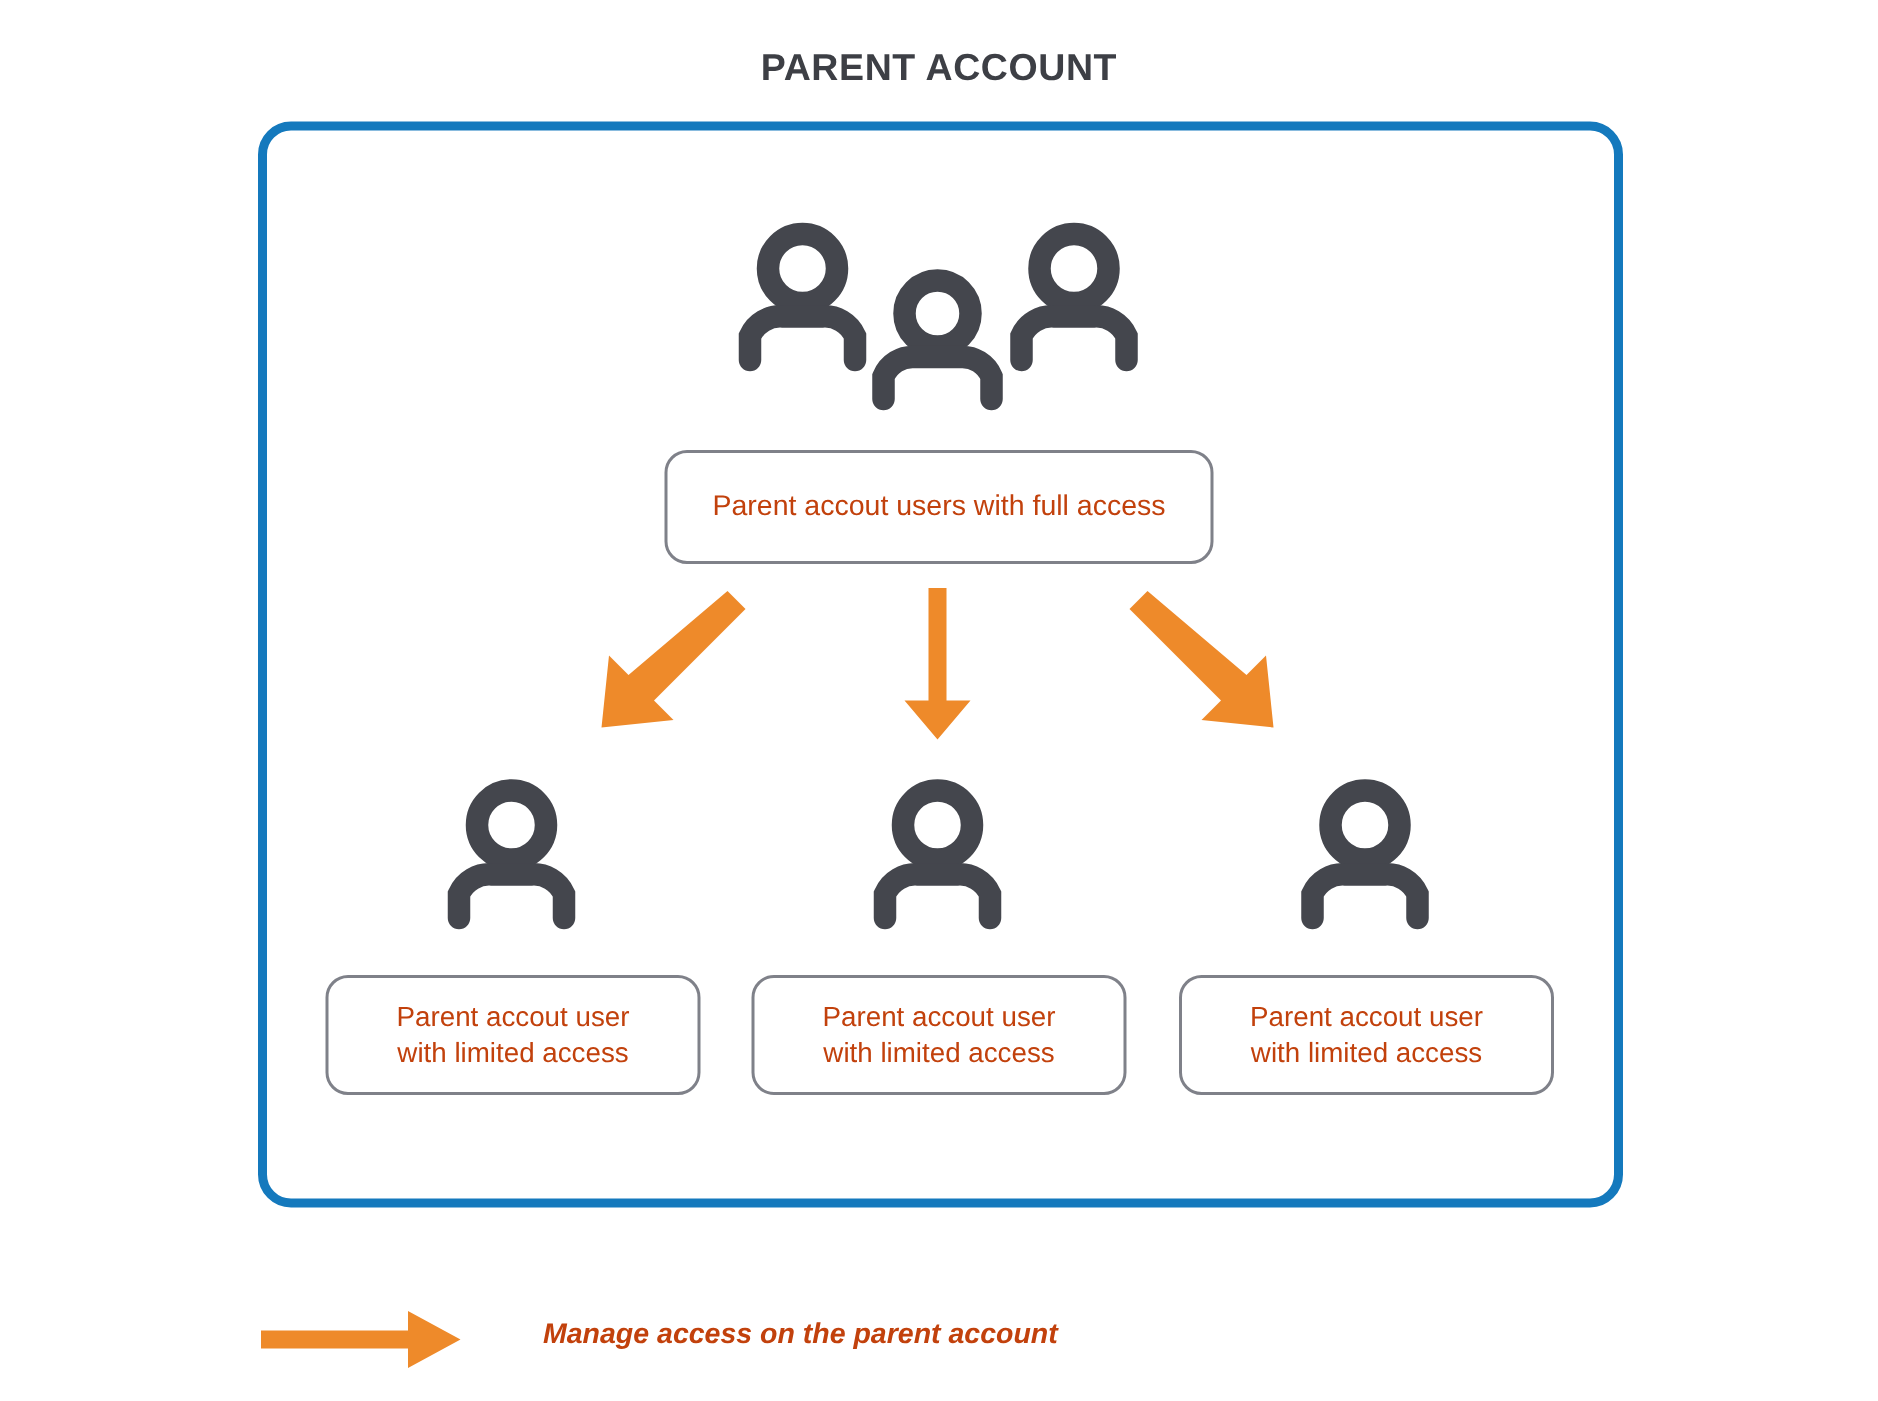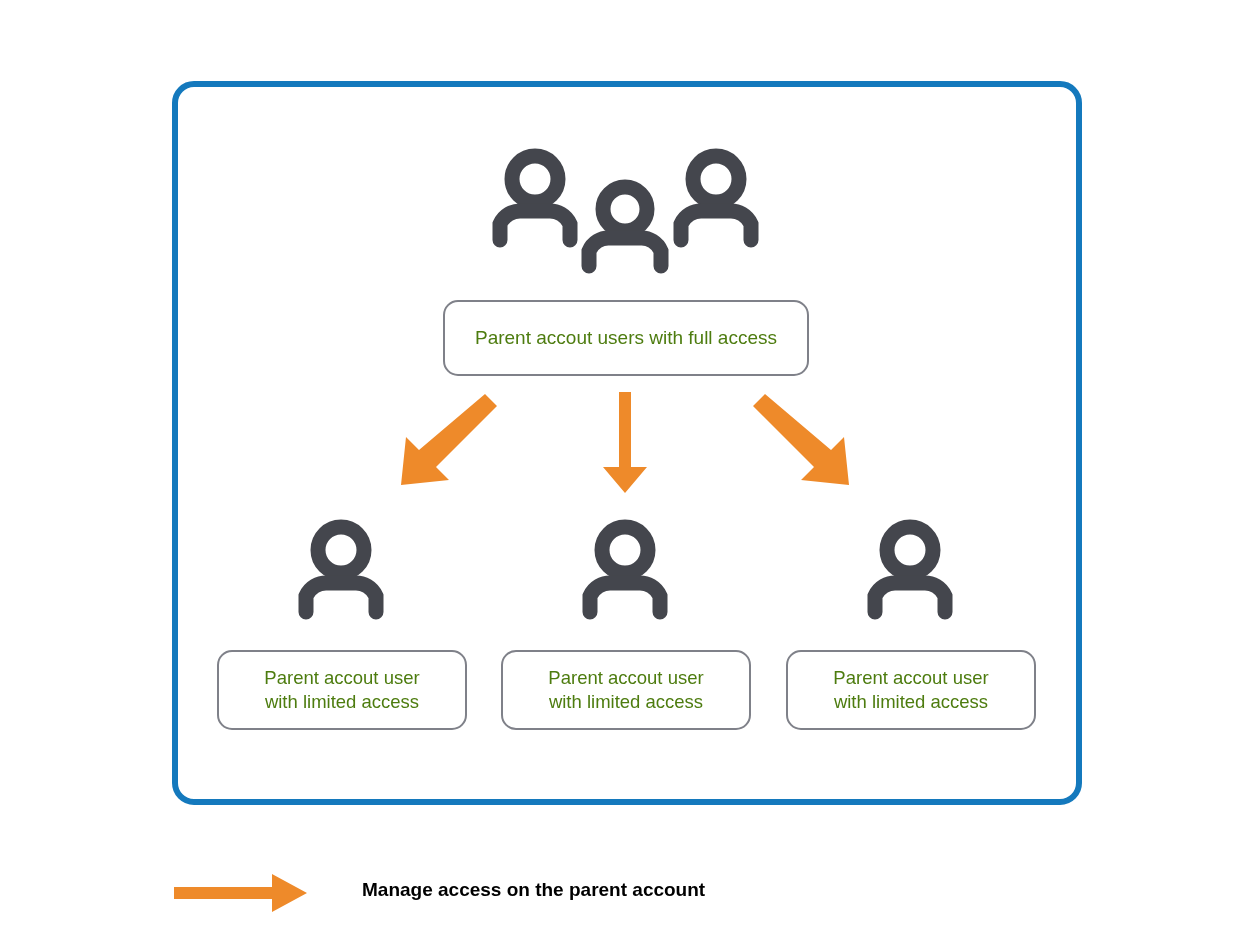--- a/index.html
+++ b/index.html
@@ -62,21 +62,21 @@
   .label-box {
     position: absolute;
     box-sizing: border-box;
     border: 2px solid #7f8189;
     border-radius: 15px;
     background: #ffffff;
     display: flex;
     align-items: center;
     justify-content: center;
     text-align: center;
-    color: #4d7c0f;
+    color: #c2410c;
     line-height: 1.32;
   }
 
   .label-box.primary {
     left: 443px;
     top: 300px;
     width: 366px;
     height: 76px;
     font-size: 19px;
     padding: 0 14px;
@@ -107,29 +107,31 @@
     top: 6px;
     width: 140px;
     height: 38px;
   }
   .legend-text {
     position: absolute;
     left: 190px;
     top: 11px;
     font-size: 19px;
     font-weight: bold;
-    color: #000000;
+    color: #c2410c;
     white-space: nowrap;
+    font-style: italic;
   }
 </style>
 </head>
 <body>
 
 <div id="stage">
 
+  <div class="page-title">PARENT ACCOUNT</div>
 
   <div class="parent-container"></div>
 
   <svg class="layer" viewBox="0 0 1252 934" xmlns="http://www.w3.org/2000/svg">
 
     <g fill="none" stroke="#44464d" stroke-width="15" stroke-linecap="round">
 
       <g>
         <circle cx="535" cy="179" r="23"></circle>
         <path d="M 500 240 L 500 224 A 22 22 0 0 1 522 211 L 548 211 A 22 22 0 0 1 570 224 L 570 240"></path>

